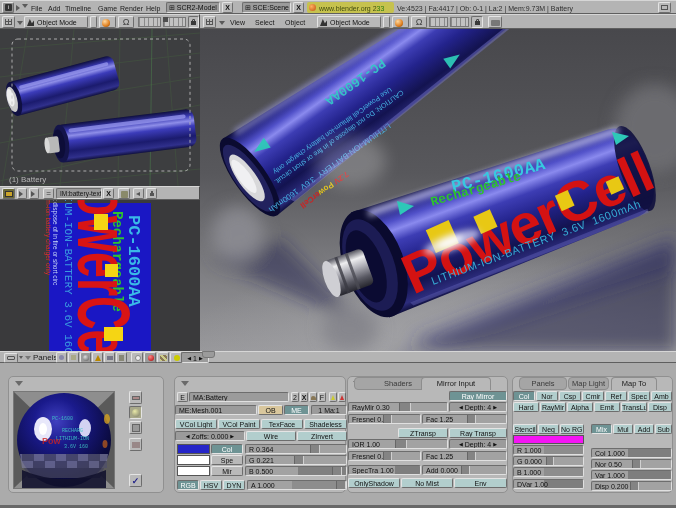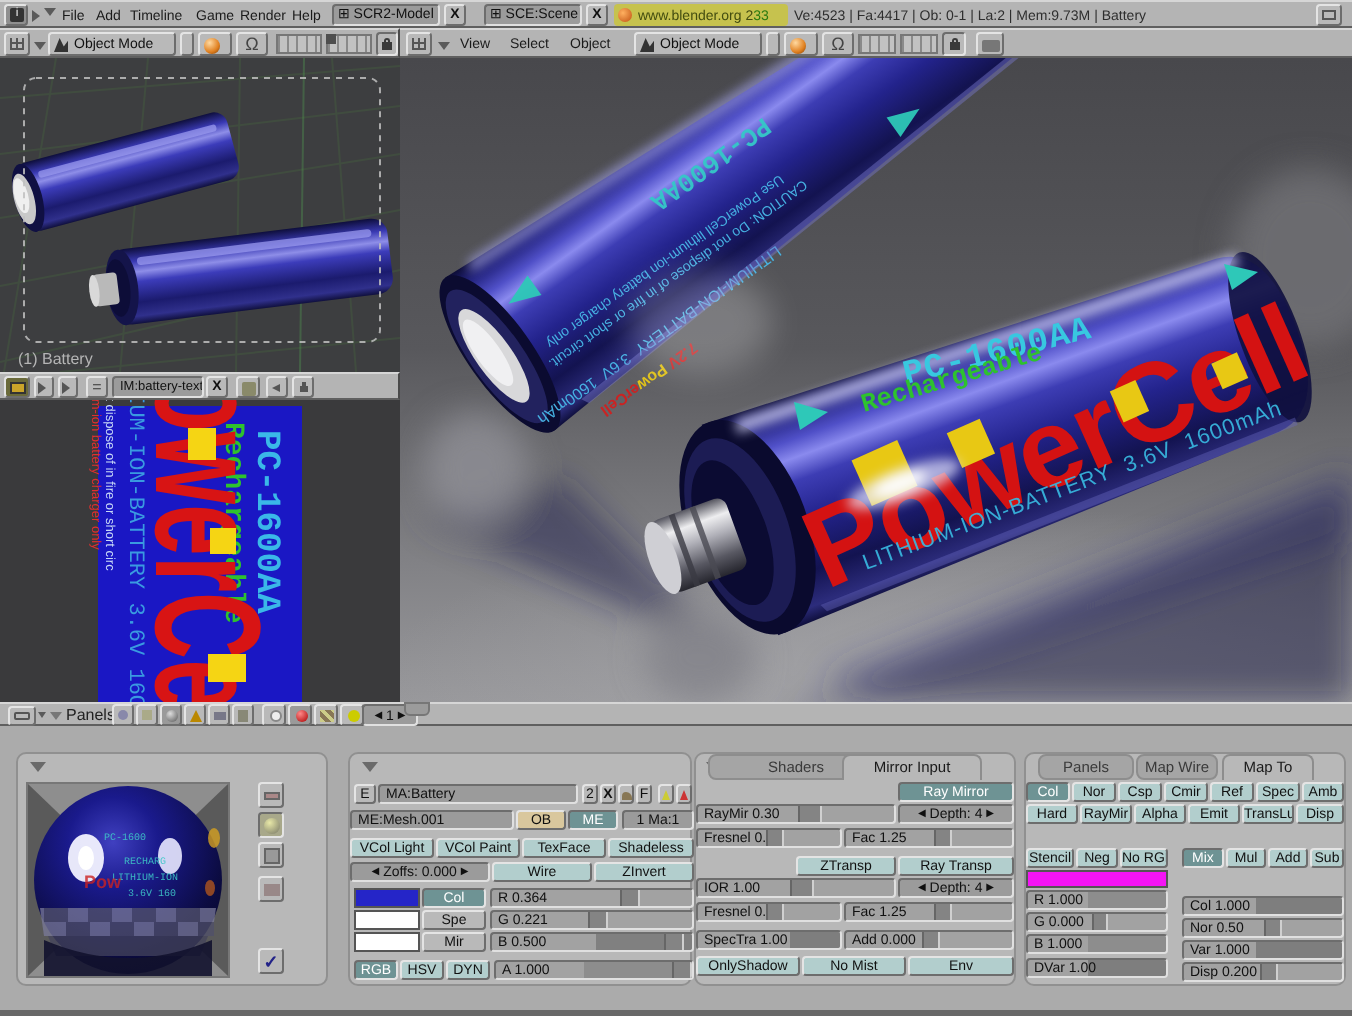--- a/index.html
+++ b/index.html
@@ -501,21 +501,21 @@
           <div class="k" style="left:38px;width:9px"></div>
         </div>
   <div class="btn tl" style="left:0px;top:101px;width:52px;height:10px">OnlyShadow</div>
   <div class="btn tl" style="left:53px;top:101px;width:52px;height:10px">No Mist</div>
   <div class="btn tl" style="left:106px;top:101px;width:53px;height:10px">Env</div>
  </div>
 
  <div class="pnl" style="left:512px;top:13px;width:161px;height:117px">
 
   <div class="tab" style="left:6px;top:0px;width:48px">Panels</div>
-  <div class="tab" style="left:55px;top:0px;width:41px">Map Wire</div>
+  <div class="tab" style="left:55px;top:0px;width:41px">Map Light</div>
   <div class="tabon" style="left:98px;top:0px;width:46px">Map To</div>
   <div class="btn td dn" style="left:0px;top:14px;width:22px;height:10px">Col</div>
   <div class="btn tl" style="left:23px;top:14px;width:22px;height:10px">Nor</div>
   <div class="btn tl" style="left:46px;top:14px;width:22px;height:10px">Csp</div>
   <div class="btn tl" style="left:69px;top:14px;width:22px;height:10px">Cmir</div>
   <div class="btn tl" style="left:92px;top:14px;width:22px;height:10px">Ref</div>
   <div class="btn tl" style="left:115px;top:14px;width:22px;height:10px">Spec</div>
   <div class="btn tl" style="left:138px;top:14px;width:21px;height:10px">Amb</div>
   <div class="btn tl" style="left:0px;top:25px;width:26px;height:10px">Hard</div>
   <div class="btn tl" style="left:27px;top:25px;width:26px;height:10px">RayMir</div>

